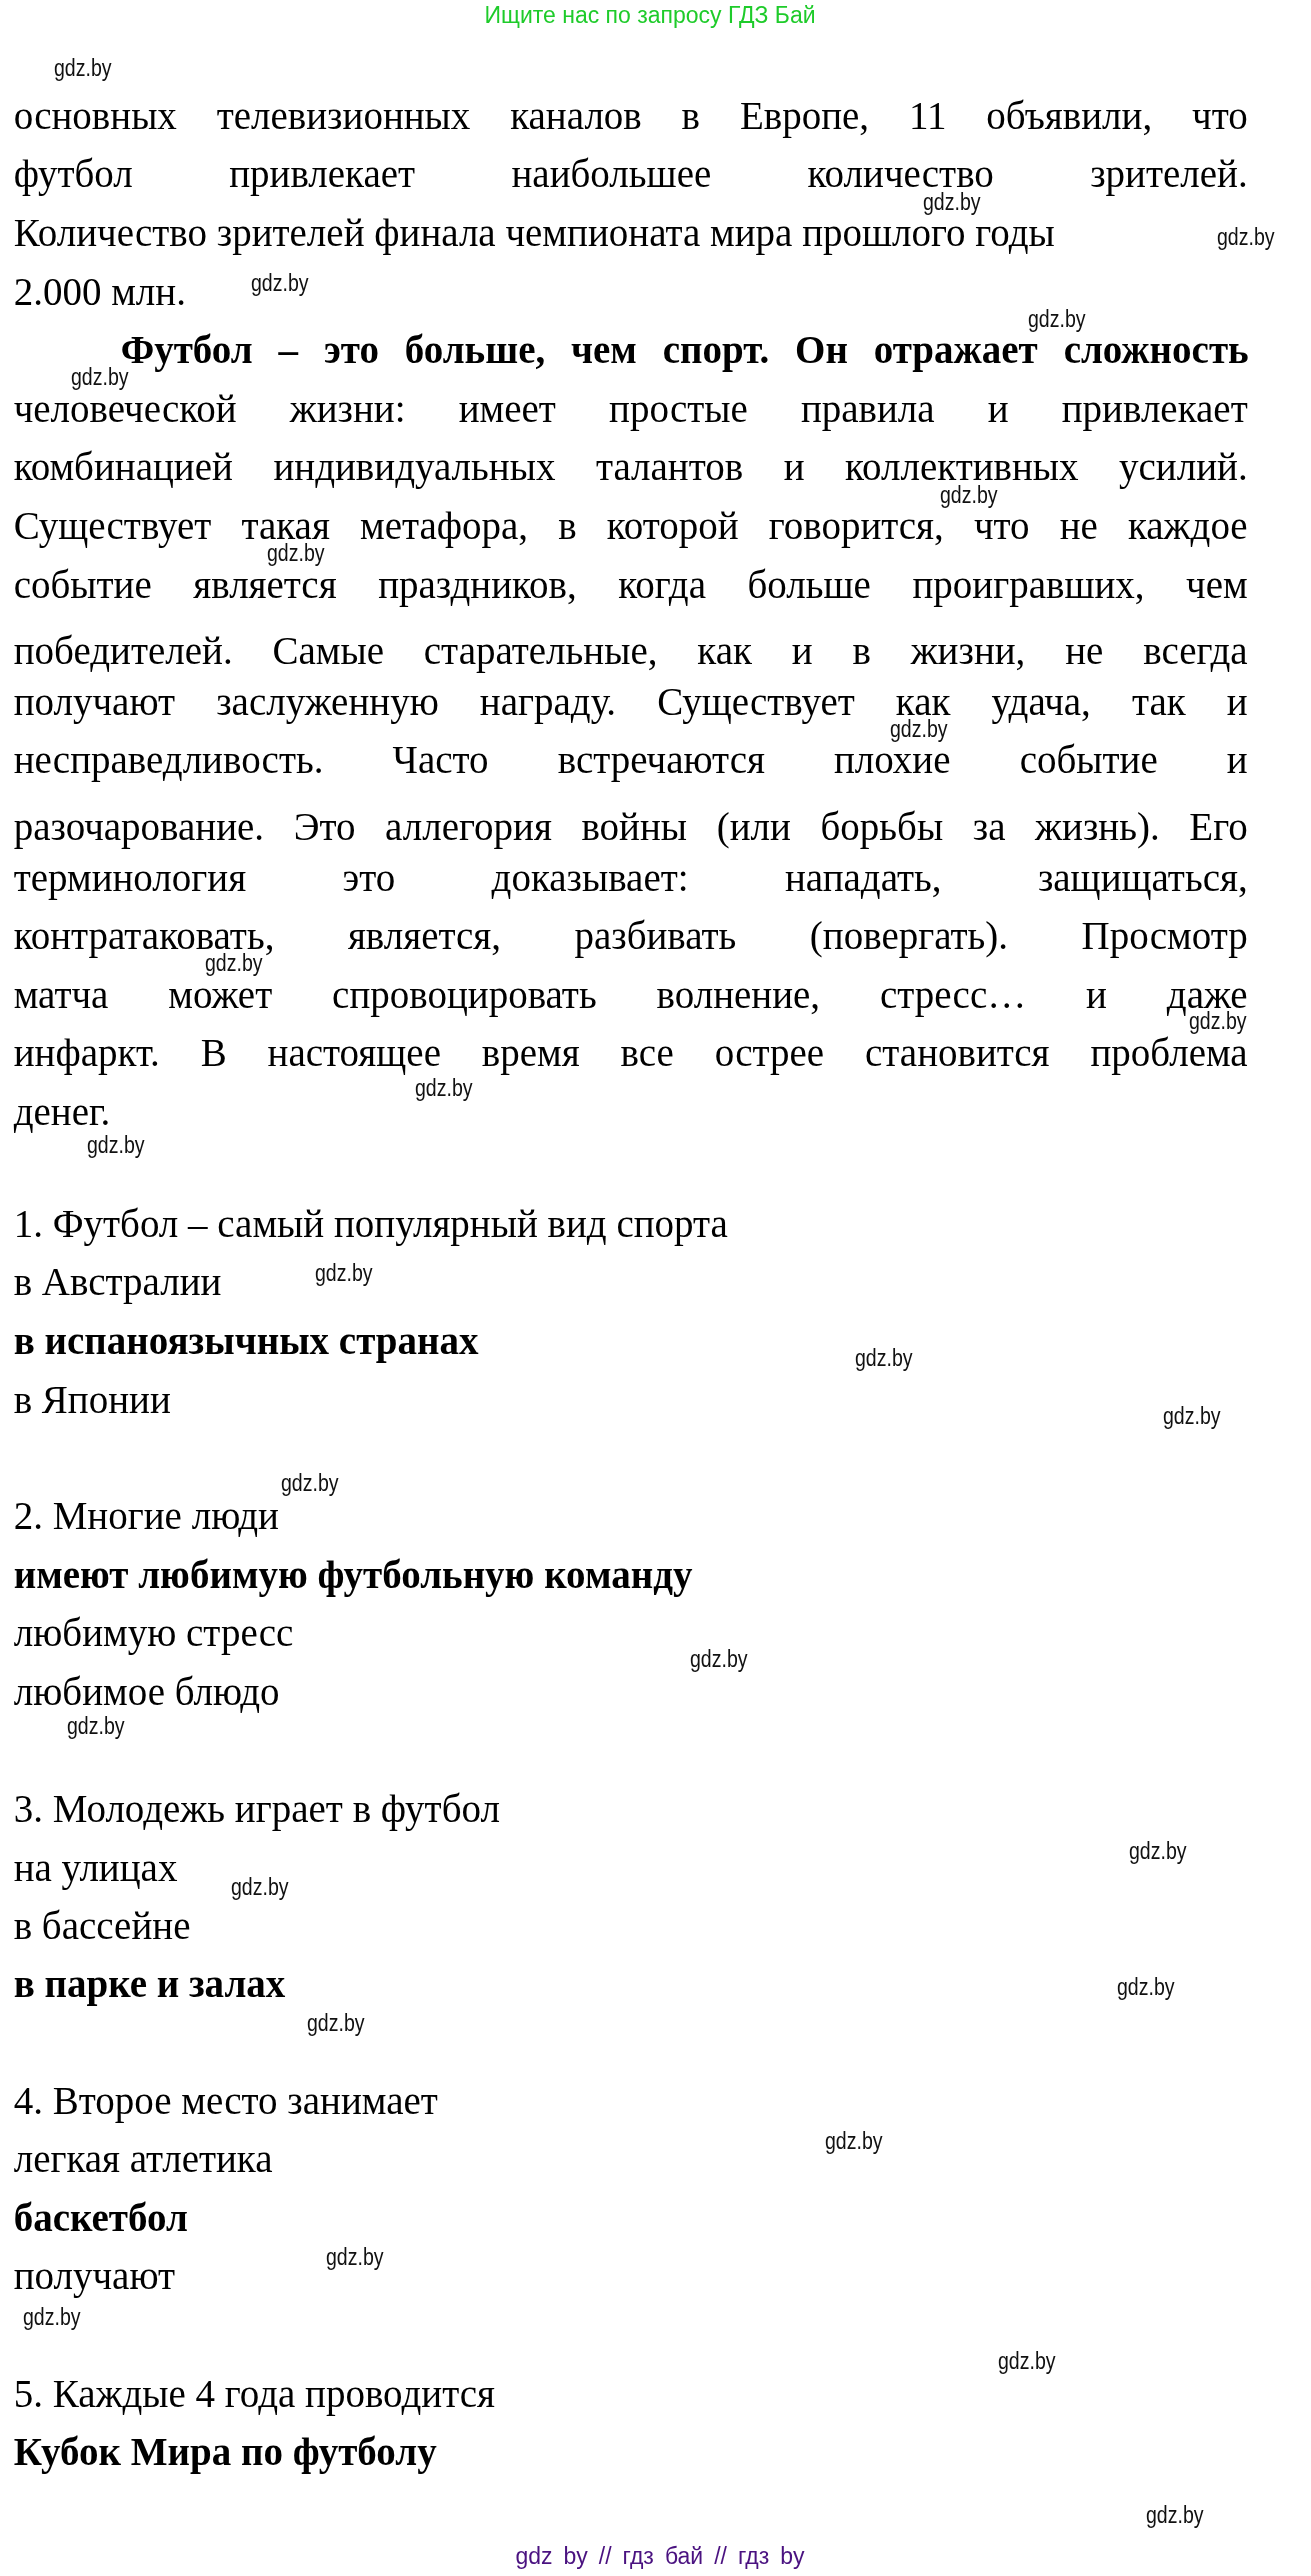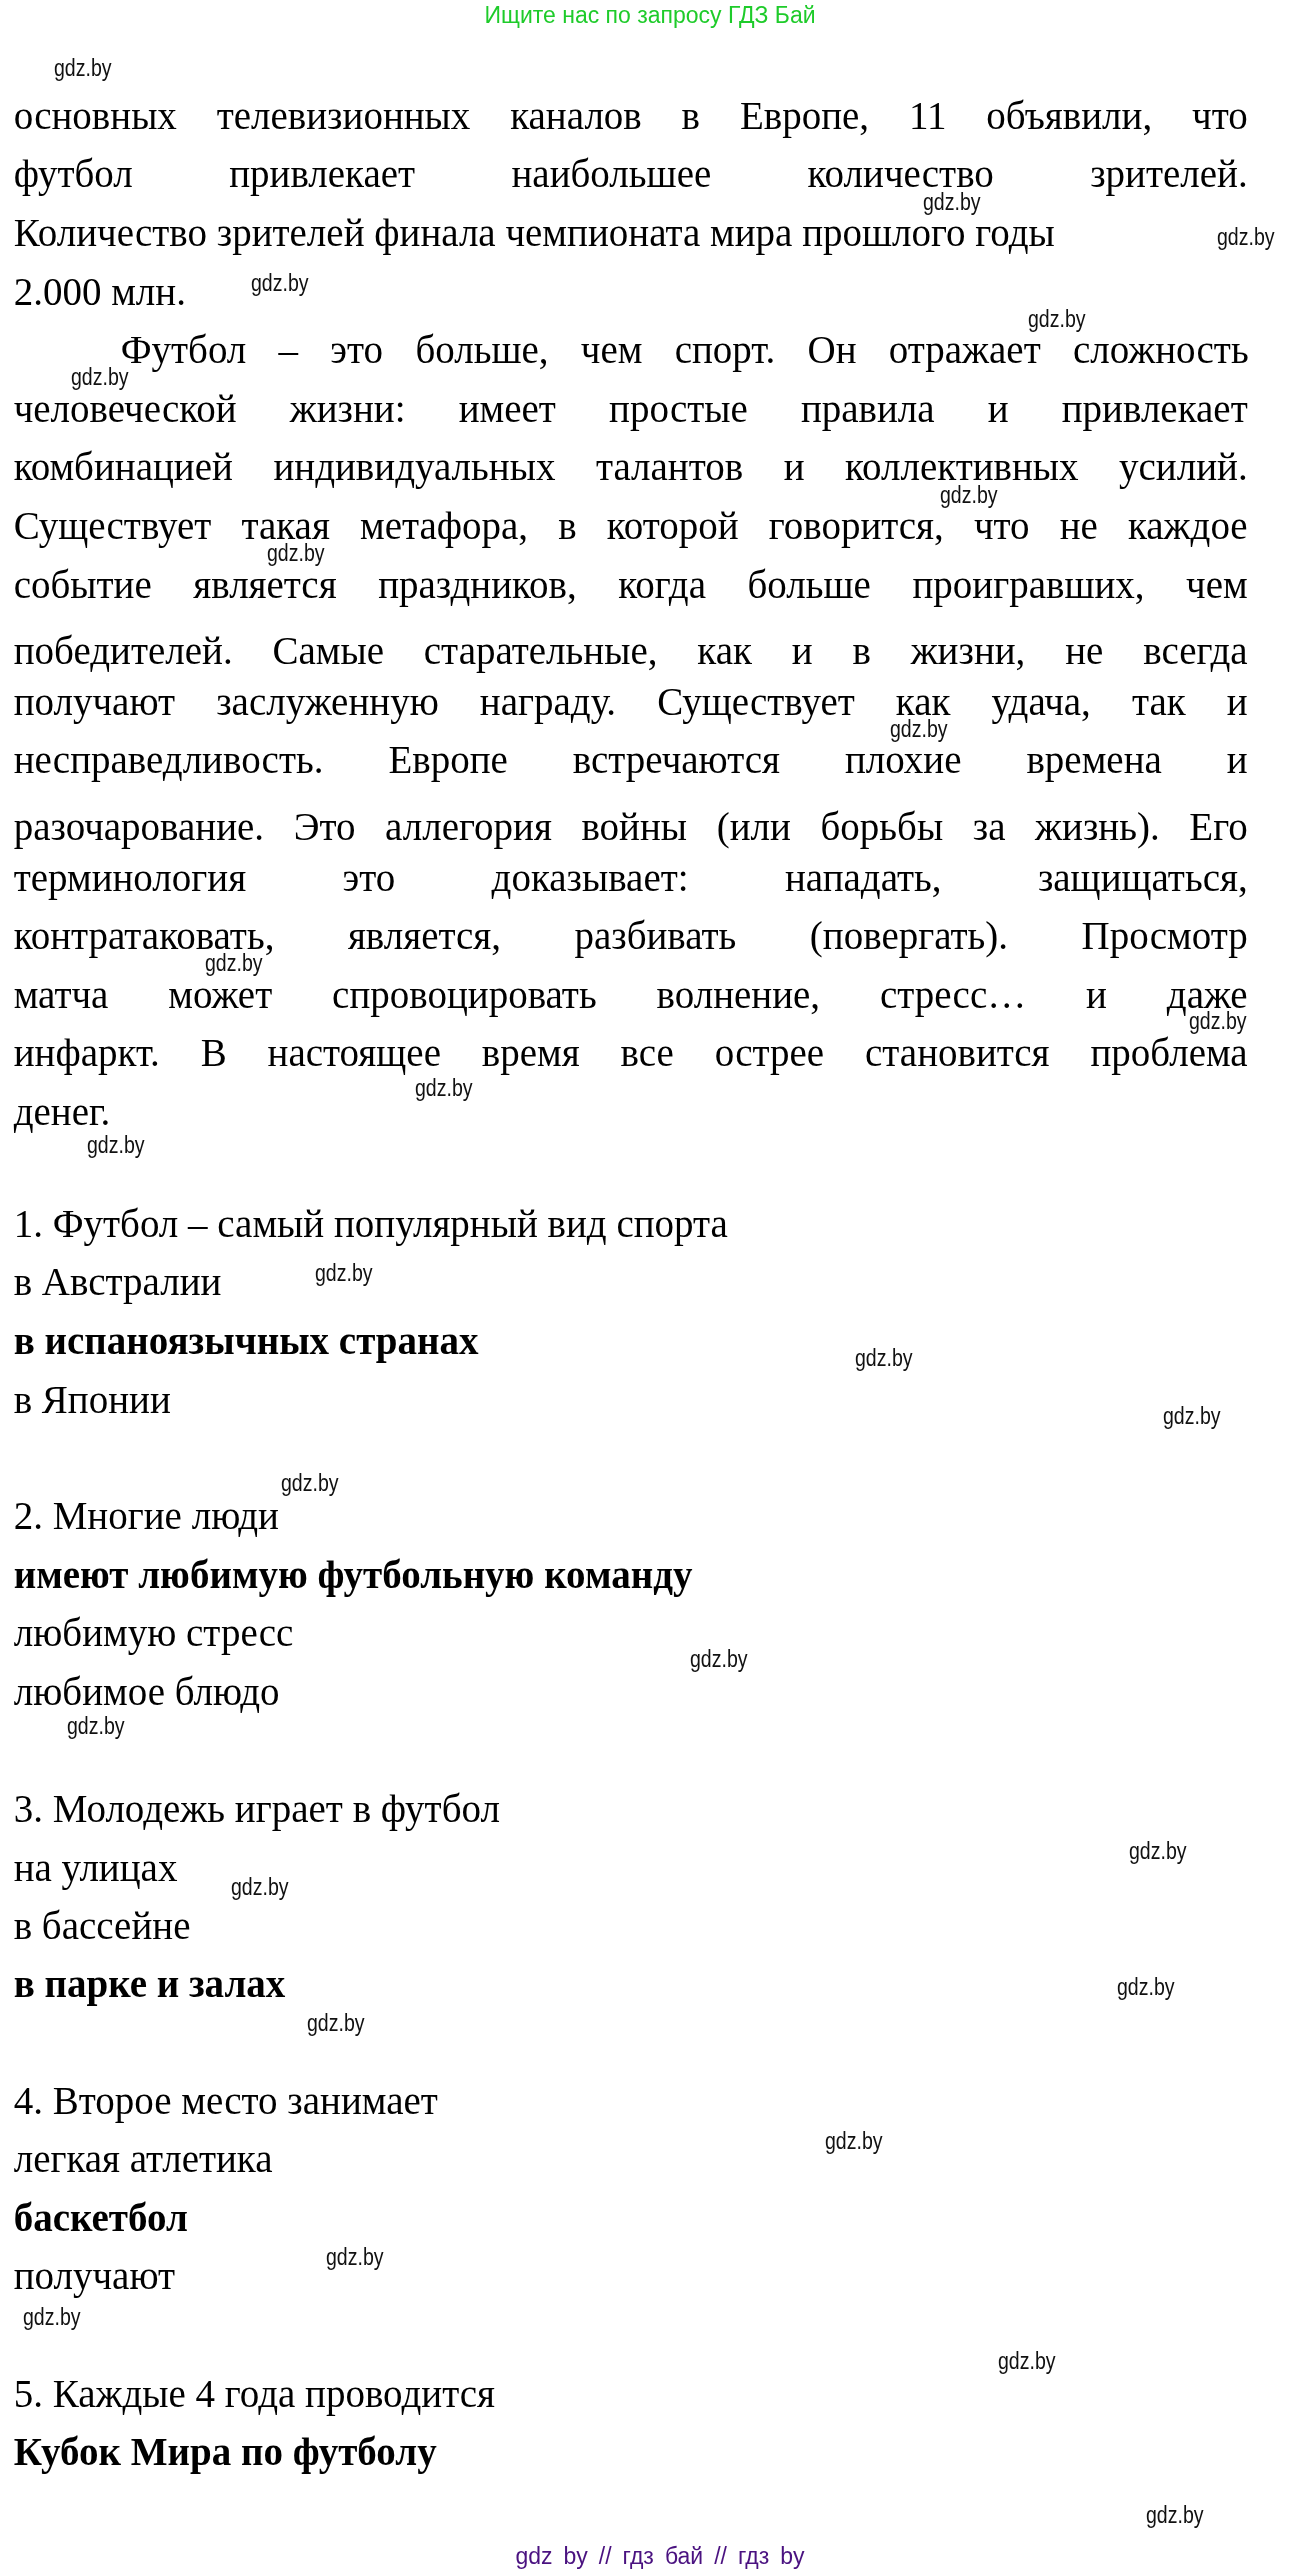--- a/index.html
+++ b/index.html
@@ -1,42 +1,42 @@
 <!DOCTYPE html>
 <html style="font-size:12px"><head>
 <meta charset="utf-8">
 <style>
   html,body{margin:0;padding:0;background:#ffffff;}
   body{width:1312px;height:2576px;position:relative;overflow:hidden;}
   .hdr{position:absolute;left:0;top:1.5px;width:1300px;text-align:center;font-family:"Liberation Sans",sans-serif;font-size:23px;color:#1ecb2a;line-height:26px;}
   .ftr{position:absolute;left:4px;top:2543px;width:1312px;text-align:center;font-family:"Liberation Sans",sans-serif;font-size:23px;color:#4a1280;line-height:26px;word-spacing:4.6px;}
   .line{position:absolute;left:13.7px;width:1234px;font-family:"Liberation Serif",serif;font-size:39px;line-height:46px;color:#000;white-space:nowrap;}
   .j{text-align:justify;text-align-last:justify;white-space:normal;}
-  .indent{padding-left:107px;width:1128px;}
+  .indent{padding-left:107px;width:1128px;font-weight:bold;}
   .b{font-weight:bold;}
   .wm{position:absolute;font-family:"Liberation Sans",sans-serif;font-size:23px;line-height:26px;color:#111;transform:scaleX(0.85);transform-origin:left top;}
 </style>
 </head>
 <body>
 
 <div class="hdr">Ищите нас по запросу ГДЗ Бай</div>
 
 <div class="line j" style="top:93px">основных телевизионных каналов в Европе, 11 объявили, что</div>
 <div class="line j" style="top:151px">футбол привлекает наибольшее количество зрителей.</div>
 <div class="line" style="top:210px">Количество зрителей финала чемпионата мира прошлого годы</div>
 <div class="line" style="top:269px">2.000 млн.</div>
 
 <div class="line j indent" style="top:327px">Футбол – это больше, чем спорт. Он отражает сложность</div>
 <div class="line j" style="top:386px">человеческой жизни: имеет простые правила и привлекает</div>
 <div class="line j" style="top:444px">комбинацией индивидуальных талантов и коллективных усилий.</div>
 <div class="line j" style="top:503px">Существует такая метафора, в которой говорится, что не каждое</div>
 <div class="line j" style="top:562px">событие является праздников, когда больше проигравших, чем</div>
 <div class="line j" style="top:628px">победителей. Самые старательные, как и в жизни, не всегда</div>
 <div class="line j" style="top:679px">получают заслуженную награду. Существует как удача, так и</div>
-<div class="line j" style="top:737px">несправедливость. Европе встречаются плохие времена и</div>
+<div class="line j" style="top:737px">несправедливость. Часто встречаются плохие событие и</div>
 <div class="line j" style="top:804px">разочарование. Это аллегория войны (или борьбы за жизнь). Его</div>
 <div class="line j" style="top:855px">терминология это доказывает: нападать, защищаться,</div>
 <div class="line j" style="top:913px">контратаковать, является, разбивать (повергать). Просмотр</div>
 <div class="line j" style="top:972px">матча может спровоцировать волнение, стресс… и даже</div>
 <div class="line j" style="top:1030px">инфаркт. В настоящее время все острее становится проблема</div>
 <div class="line" style="top:1089px">денег.</div>
 
 <div class="line" style="top:1201px">1. Футбол – самый популярный вид спорта</div>
 <div class="line" style="top:1259px">в Австралии</div>
 <div class="line b" style="top:1318px">в испаноязычных странах</div>

